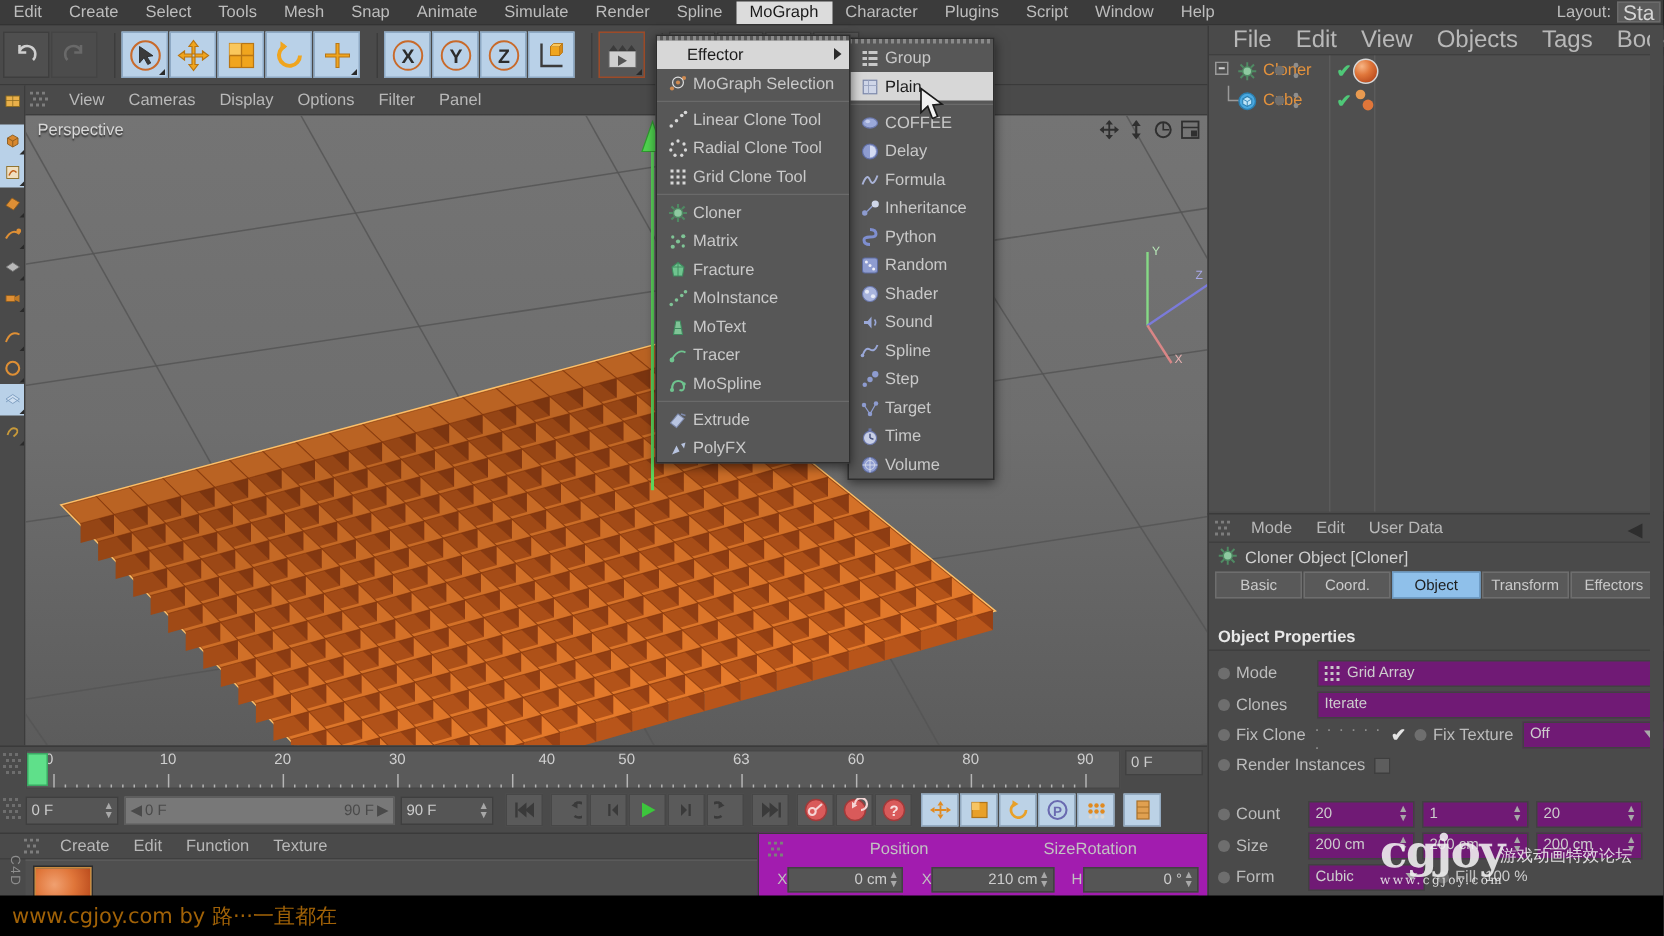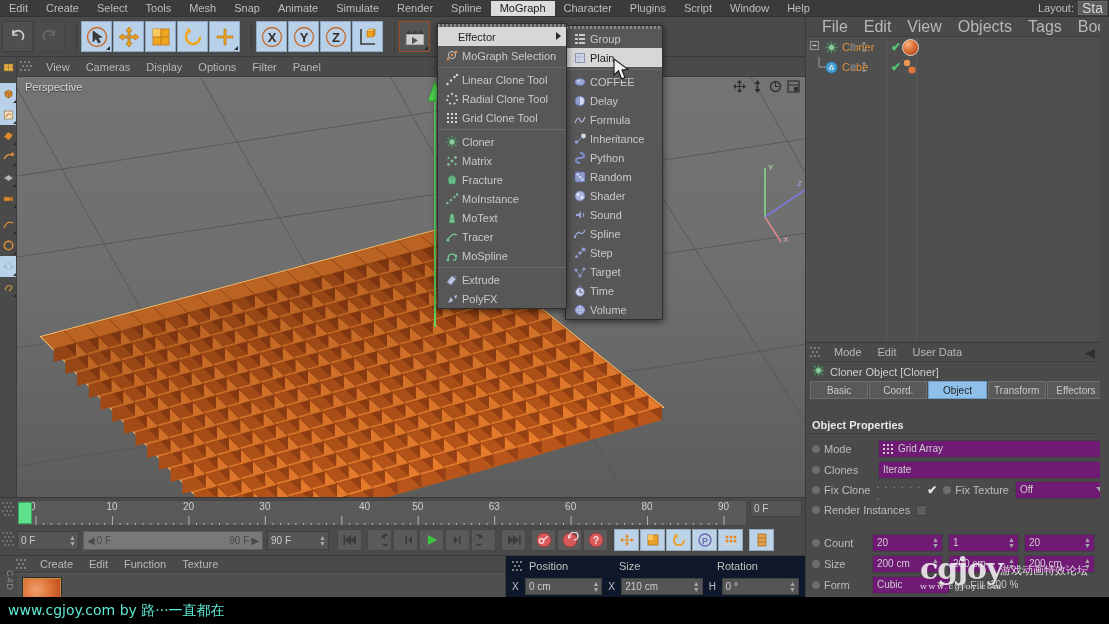--- a/index.html
+++ b/index.html
@@ -145,22 +145,22 @@
     background:radial-gradient(circle at 34% 30%, #f0a070 0%, #e0763a 38%, #b7471a 80%, #8e3512 100%);
     border:1px solid #c98a3e; box-shadow:0 0 0 1px #2c2c2c;
   }
   .mm-leftlabel {
     position:absolute; left:1px; top:14px; width:14px; font-size:9px; color:#8d8d8d;
     writing-mode:vertical-rl; text-orientation:mixed; letter-spacing:1px;
   }
 
   
   .coords {
-    position:absolute; left:505px; top:555px; width:300px; height:69px; background:#0f172a;
-    border-top:1px solid #3a3a3a; border-left:1px solid #3a3a3a;
+    position:absolute; left:505px; top:555px; width:300px; height:69px; background:#a21caf;
+    border-top:1px solid #3a3a3a; border-left:1px solid #3a3a3a;text-align:right;
   }
   .cd-head { height:20px; display:flex; align-items:center; }
   .cd-head .grip { width:12px; height:11px; margin:0 5px 0 6px; }
   .cd-head .lbl { font-size:11px; color:#c2c2c2; }
   .cd-row { display:flex; align-items:center; height:21px; padding-left:6px; }
   .cd-ax { width:13px; font-size:10px; color:#c0c0c0; }
   .cd-f {
     height:17px; background:#555; border:1px solid #414141; color:#cdcdcd;
     font-size:10px; line-height:15px; padding:0 10px 0 3px; position:relative;
     margin-right:6px;
@@ -250,21 +250,21 @@
   .wm-cgjoy .sm { font-size:8px; letter-spacing:1.6px; }
   .wm-cn {
     position:absolute; left:1000px; top:563px; font-size:11px; color:#efefef;
     opacity:.9; z-index:30; font-family:"DejaVu Sans", sans-serif;
   }
   .bottombar {
     position:absolute; left:0; top:597px; width:1109px; height:27px; background:#000;
     z-index:50; display:flex; align-items:center;
   }
   .bottombar .t {
-    color:#5eead4; font-size:14px; padding-left:8px; font-family:"DejaVu Sans", sans-serif;
+    color:#a16207; font-size:14px; padding-left:8px; font-family:"DejaVu Sans", sans-serif;
   }
   .sidestub {
     position:absolute; left:1100px; top:17px; width:9px; height:580px; background:#4a4a4a;
   }
 </style>
 </head>
 <body>
 
 <div id="app">
 

